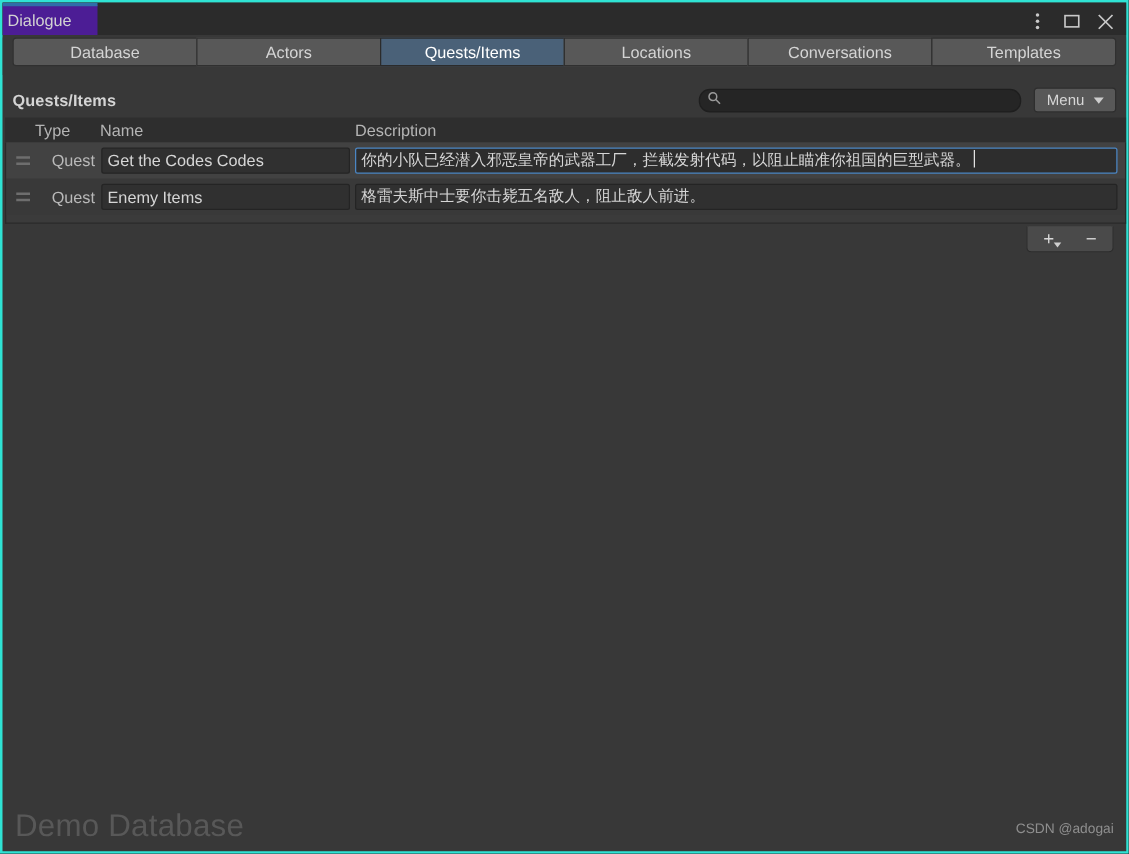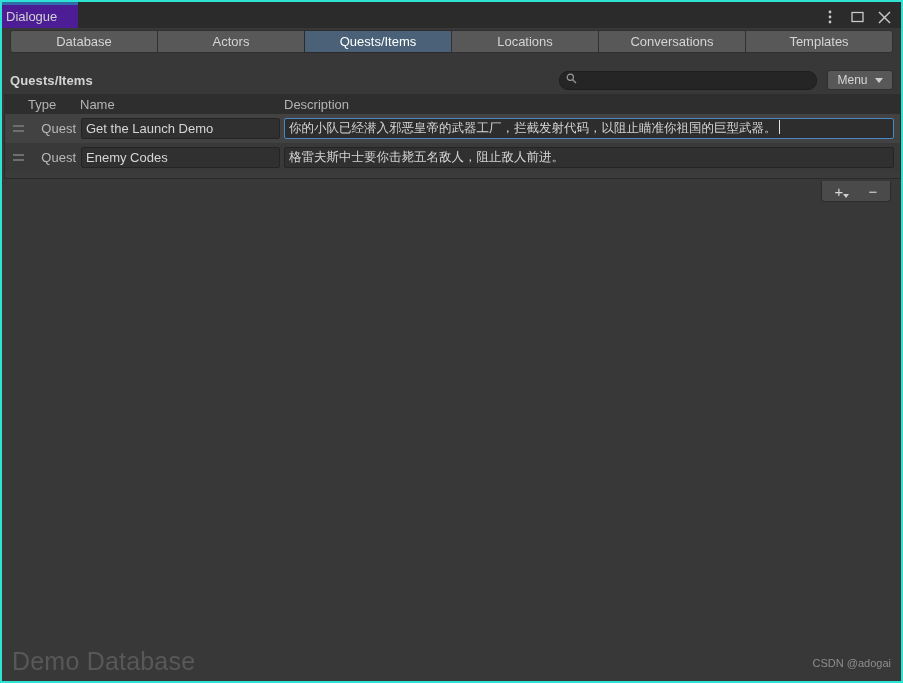--- a/index.html
+++ b/index.html
@@ -422,31 +422,31 @@
     </div>
 
     <div class="list-body">
 
       <div class="row odd">
         <div class="drag-handle">
           <i></i>
             <i></i>
         </div>
         <div class="type-cell">Quest</div>
-        <div class="field name-field">Get the Launch Demo</div>
+        <div class="field name-field">Get the Codes Codes</div>
         <div class="field desc-field focused"><span>你的小队已经潜入邪恶皇帝的武器工厂，拦截发射代码，以阻止瞄准你祖国的巨型武器。</span><span class="caret-bar"></span></div>
       </div>
 
       <div class="row even">
         <div class="drag-handle">
           <i></i>
             <i></i>
         </div>
         <div class="type-cell">Quest</div>
-        <div class="field name-field">Enemy Codes</div>
+        <div class="field name-field">Enemy Items</div>
         <div class="field desc-field">格雷夫斯中士要你击毙五名敌人，阻止敌人前进。</div>
       </div>
 
     </div>
 
     <div class="list-footer">
       <div class="addremove">
         <div class="mini-btn">
           <span>+</span>
           <span class="mini-caret"></span>

